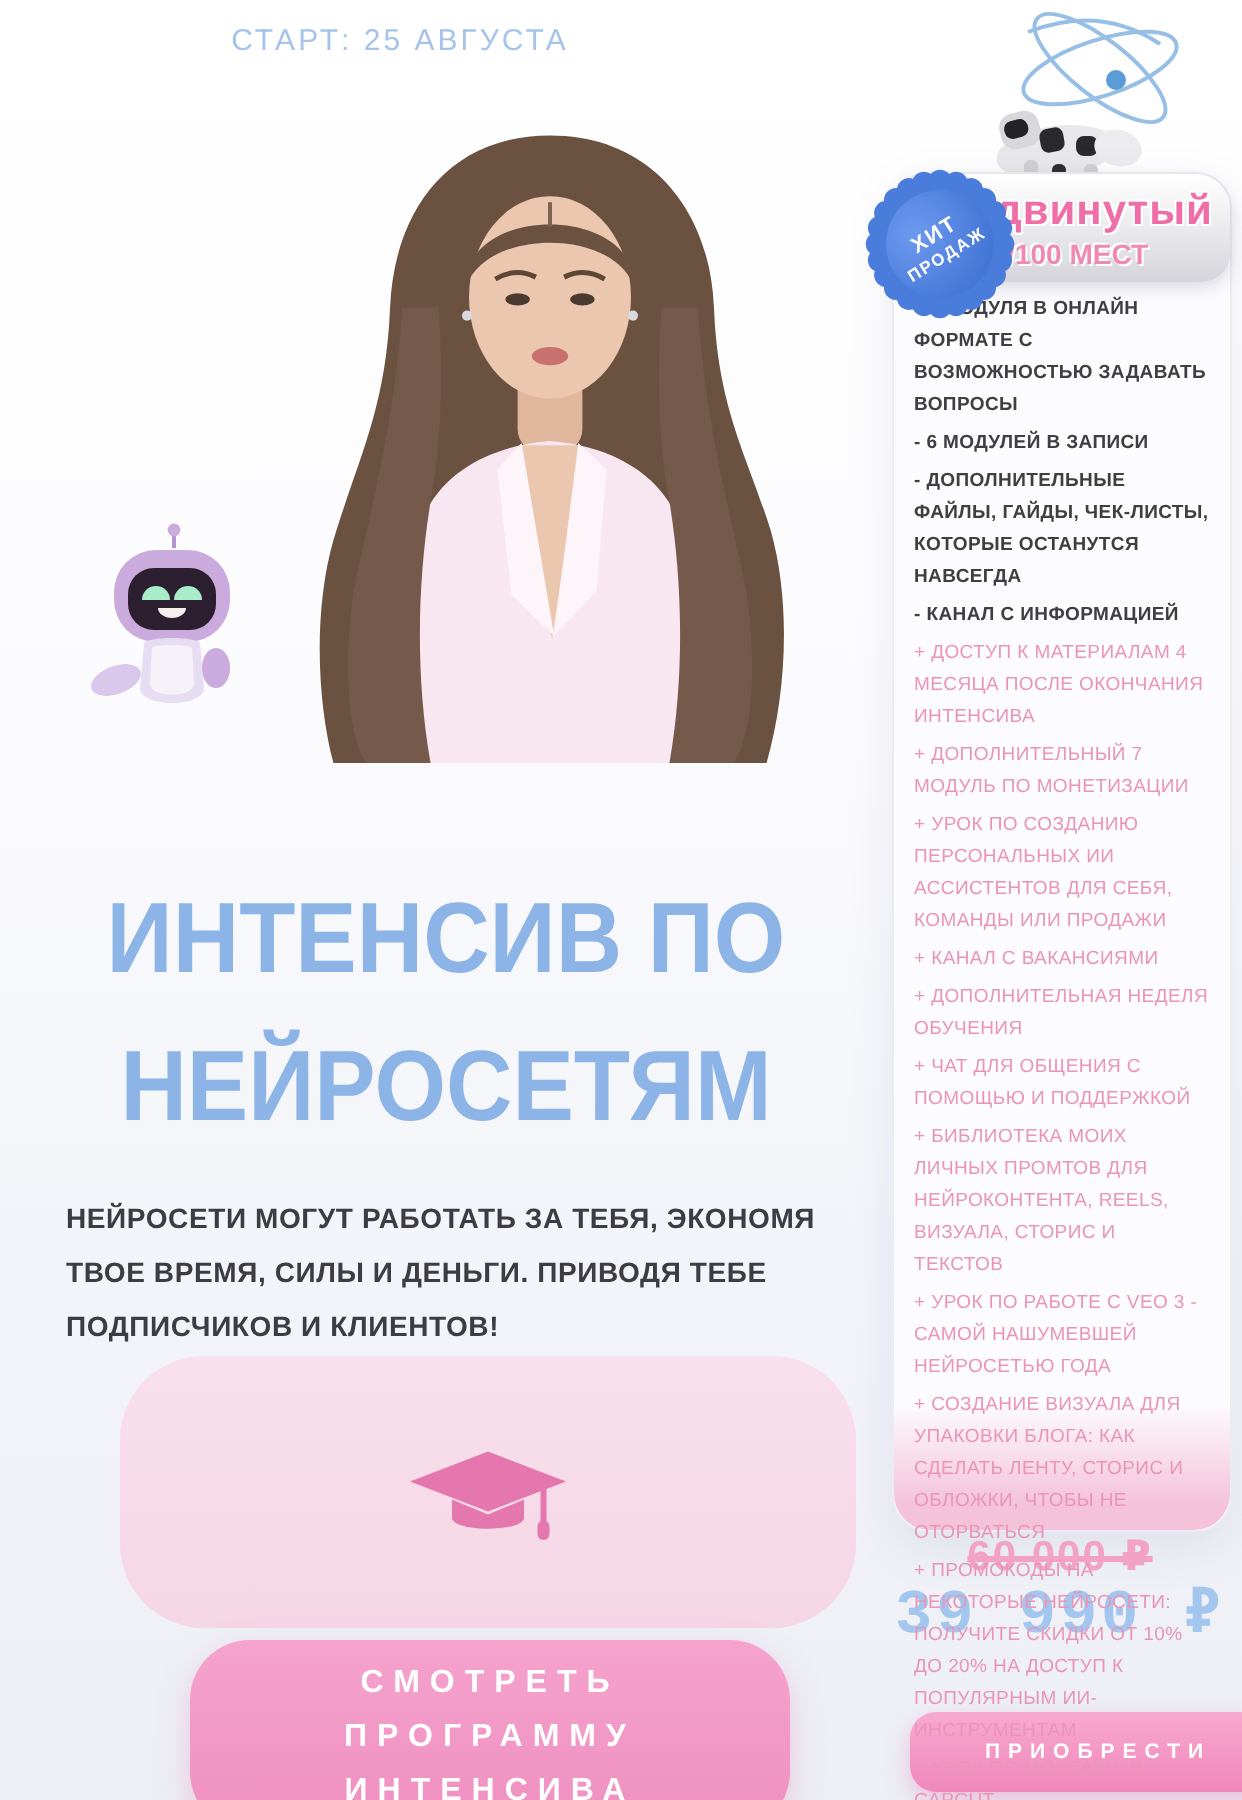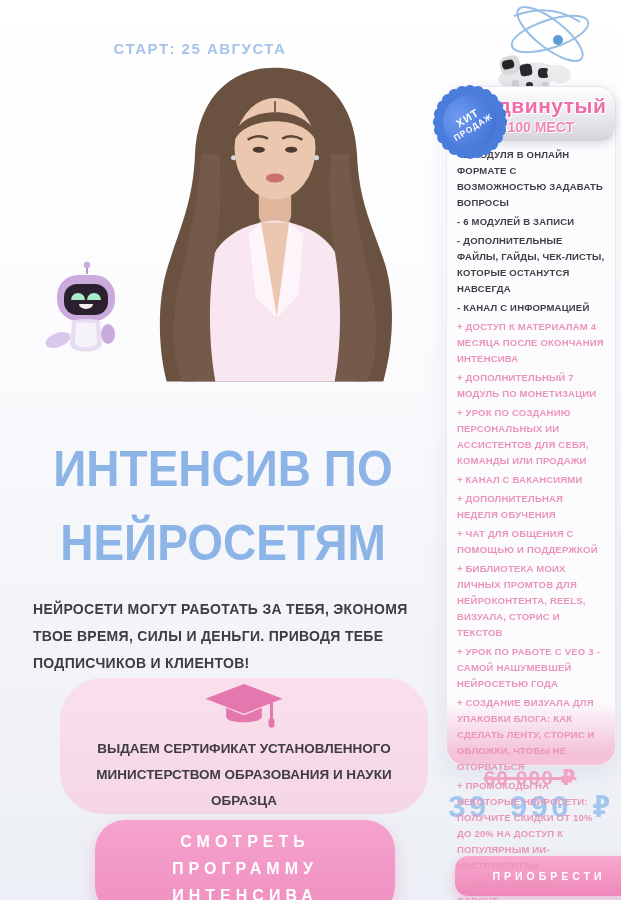--- a/index.html
+++ b/index.html
@@ -3,22 +3,22 @@
 <meta charset="utf-8">
 <style>
   html,body{margin:0;padding:0;}
   body{font-family:"Liberation Sans","DejaVu Sans",sans-serif;}
   .canvas{
     position:relative;width:621px;height:900px;overflow:hidden;
     background:linear-gradient(180deg,#ffffff 0%,#fcfcfe 35%,#f3f4f9 70%,#ecEFf5 100%);
   }
   
   .start-label{
-    position:absolute;left:40px;top:40px;width:320px;text-align:center;
-    color:#a6c3ea;font-weight:700;font-size:15px;letter-spacing:1.5px;
+    position:absolute;left:40px;top:12px;width:320px;text-align:center;
+    color:#a6c3ea;font-weight:400;font-size:15px;letter-spacing:1.5px;
   }
   .photo{position:absolute;left:108px;top:52px;width:334px;height:330px;}
   .mascot{position:absolute;left:44px;top:260px;width:82px;height:98px;z-index:3;}
   .duration-pill{
     position:absolute;left:66px;top:343px;width:356px;height:80px;z-index:2;
     background:linear-gradient(180deg,#f9dcea 0%,#f6d3e4 100%);
     border-radius:44px;display:flex;align-items:center;justify-content:center;
     box-shadow:0 4px 14px rgba(230,150,190,.25);
   }
   .duration-pill span{color:#e2649f;font-weight:700;font-size:19px;letter-spacing:1px;}
@@ -80,21 +80,21 @@
     background:radial-gradient(circle at 35% 30%,#6d9af0 0%,#4576d6 75%);
     display:flex;flex-direction:column;align-items:center;justify-content:center;
     transform:rotate(-32deg);
   }
   .badge .core b{color:#fff;font-size:11px;letter-spacing:1px;line-height:12px;font-weight:800;}
   .badge .core i{color:#fff;font-style:normal;font-size:8.5px;letter-spacing:1px;line-height:11px;font-weight:800;}
   .features{
     position:absolute;left:10px;top:60px;width:148px;z-index:1;
   }
   .feat-basic{color:#3e3e44;font-weight:700;font-size:9.5px;line-height:16px;letter-spacing:.2px;margin-bottom:3px;}
-  .feat-bonus{color:#ea94b8;font-weight:700;font-size:9.5px;line-height:16px;letter-spacing:.2px;margin-bottom:3px;}
+  .feat-bonus{color:#ea94b8;font-weight:400;font-size:9.5px;line-height:16px;letter-spacing:.2px;margin-bottom:3px;}
   .card-fade{
     position:absolute;left:0;bottom:0;width:168px;height:64px;z-index:0;
     background:linear-gradient(180deg,rgba(246,200,221,0) 0%,#f4c3da 80%);
     border-radius:0 0 18px 18px;
   }
   .price-old{
     position:absolute;left:446px;top:766px;width:168px;text-align:center;
     color:#f2a3c4;font-weight:700;font-size:21px;letter-spacing:1px;
     text-decoration:line-through;text-decoration-thickness:3px;
   }
@@ -165,21 +165,20 @@
 
   <div class="subtitle">НЕЙРОСЕТИ МОГУТ РАБОТАТЬ ЗА ТЕБЯ, ЭКОНОМЯ ТВОЕ ВРЕМЯ, СИЛЫ И ДЕНЬГИ. ПРИВОДЯ ТЕБЕ ПОДПИСЧИКОВ И КЛИЕНТОВ!</div>
 
   <div class="cert-card">
     <svg width="90" height="56" viewBox="0 0 120 70">
       <polygon points="60,8 8,28 60,48 112,28" fill="#e478ae"></polygon>
       <path d="M36,40 L36,52 C36,62 84,62 84,52 L84,40 L60,50 Z" fill="#e478ae"></path>
       <line x1="97" y1="33" x2="97" y2="56" stroke="#e478ae" stroke-width="4"></line>
       <rect x="93" y="54" width="8" height="13" rx="4" fill="#e478ae"></rect>
     </svg>
-    <div class="cert-text">ВЫДАЕМ СЕРТИФИКАТ УСТАНОВЛЕННОГО МИНИСТЕРСТВОМ ОБРАЗОВАНИЯ И НАУКИ ОБРАЗЦА</div>
   </div>
 
   <button class="cta-program">
     <span>СМОТРЕТЬ
 ПРОГРАММУ
 ИНТЕНСИВА</span>
   </button>
 
   <svg class="deco-top" viewBox="0 0 150 92">
     <g stroke="#86b4e2" stroke-width="2" fill="none" opacity="0.85">

